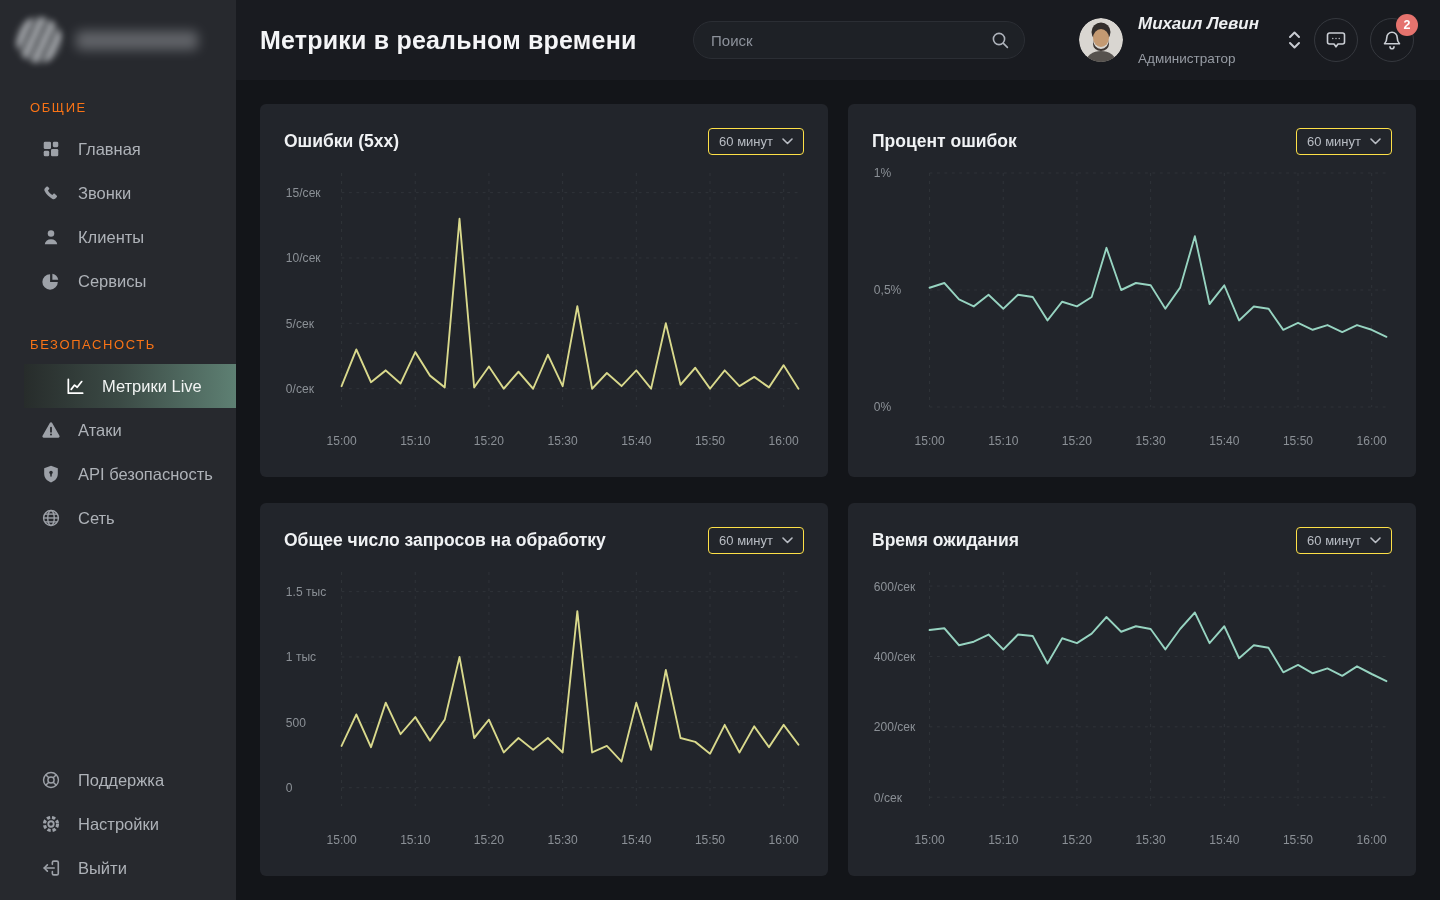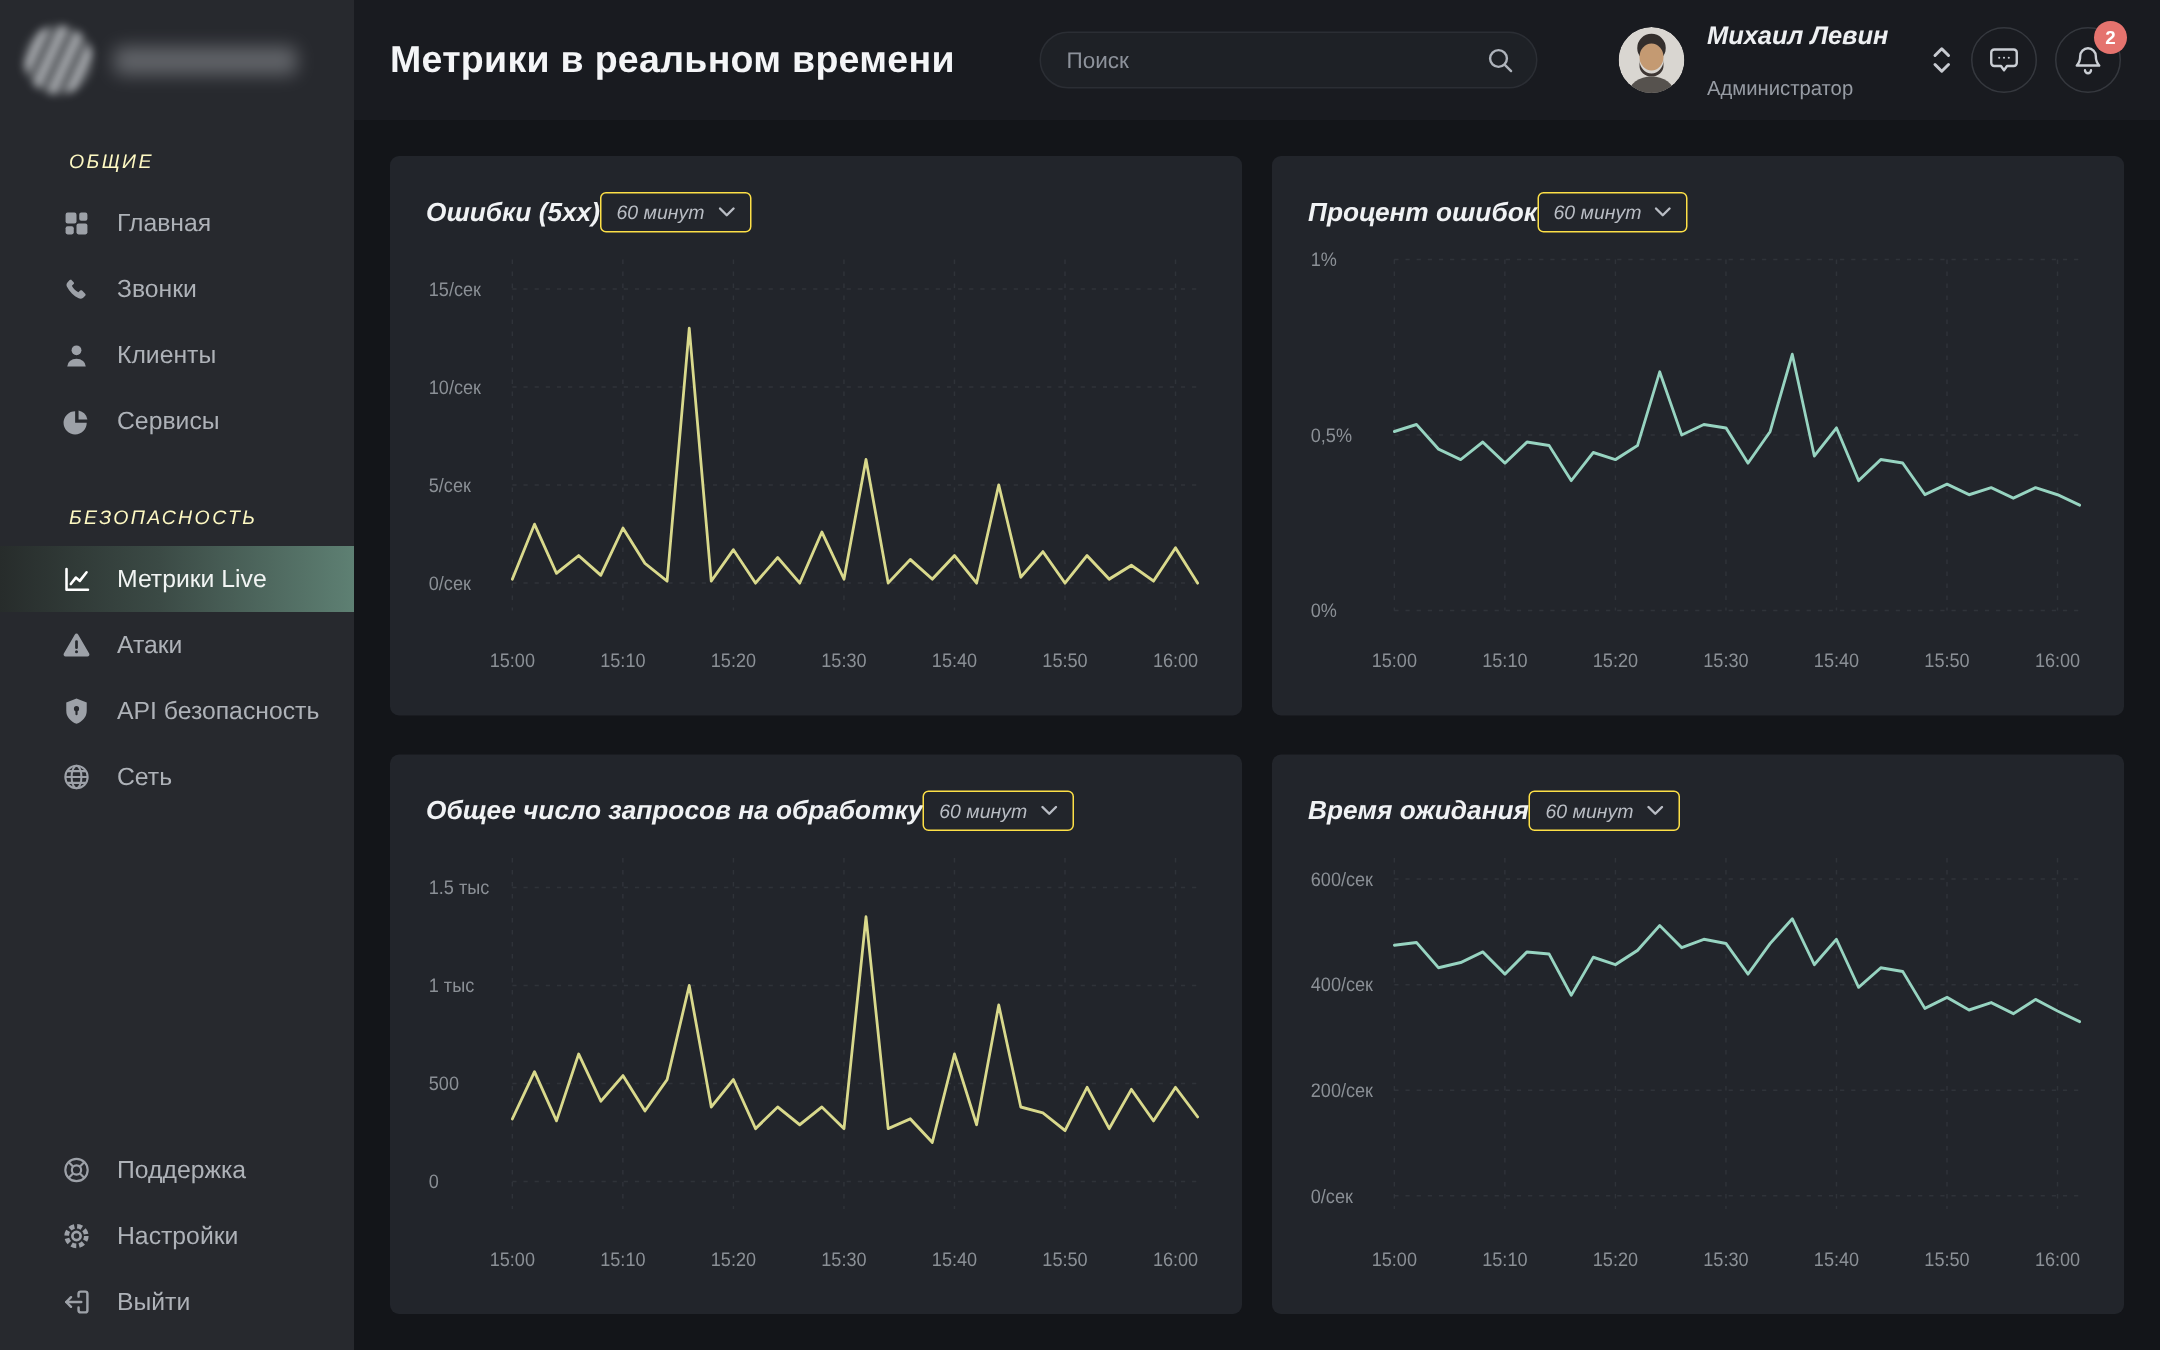--- a/index.html
+++ b/index.html
@@ -10,26 +10,26 @@
     display:flex;
     color:#e8eaec;
   }
   
   .sidebar { width:236px; min-width:236px; background:#27292e; display:flex; flex-direction:column; }
   .logo-row { height:80px; display:flex; align-items:center; gap:14px; padding-left:16px; }
   .logo-mark { width:46px; height:46px; border-radius:50%;
     background:repeating-linear-gradient(115deg,#c3c6ca 0 5px,#5d6064 5px 11px);
     filter:blur(3px); opacity:.9; }
   .logo-word { width:122px; height:19px; border-radius:5px; background:#9a9da2; filter:blur(6px); opacity:.5; }
-  .nav-section-label { padding:20px 0 12px 46px; font-size:13px; letter-spacing:1.6px; color:#fef9c3;font-style:italic; }
+  .nav-section-label { padding:20px 0 12px 30px; font-size:13px; letter-spacing:1.6px; color:#f97316; }
   .nav-section:not(:first-child) .nav-section-label { padding-top:34px; }
   .nav-item { display:flex; align-items:center; gap:16px; height:44px; padding-left:40px;
     color:#aeb2b8; font-size:16.5px; cursor:pointer; }
   .nav-item .ni { width:22px; height:22px; display:flex; align-items:center; justify-content:center; color:#9da1a8; flex:none; }
-  .nav-item.active { background:linear-gradient(90deg,#272c2b 0%,#3b4a45 45%,#5e8073 100%); color:#f1f4f3; }
+  .nav-item.active { background:linear-gradient(90deg,#272c2b 0%,#3b4a45 45%,#5e8073 100%); color:#f1f4f3;margin-left:24px; }
   .nav-item.active .ni { color:#ffffff; }
   .sidebar-footer { margin-top:auto; padding-bottom:10px; }
   
   .main { flex:1; display:flex; flex-direction:column; min-width:0; }
   .header { height:80px; background:#191b20; display:flex; align-items:center; padding:0 26px 0 24px; flex:none; }
   .page-title { font-size:25px; font-weight:bold; color:#f4f5f7; letter-spacing:.2px; }
   .search { margin-left:auto; width:332px; height:38px; background:#1e2126; border:1px solid #2b2e34;
     border-radius:19px; display:flex; align-items:center; padding:0 14px 0 17px; }
   .search input { flex:1; background:transparent; border:none; outline:none; color:#dfe2e6; font-size:15px; min-width:0; }
   .search input::placeholder { color:#8d929b; }
@@ -42,21 +42,21 @@
   .user-caret { margin-left:28px; color:#c8cbd1; display:flex; cursor:pointer; }
   .icon-btn { width:44px; height:44px; border-radius:50%; border:1px solid #35383e; margin-left:12px;
     display:flex; align-items:center; justify-content:center; color:#caced4; position:relative; cursor:pointer; flex:none; }
   .badge { position:absolute; top:-5px; right:-5px; width:22px; height:22px; border-radius:50%;
     background:#e5736e; color:#fff; font-size:12.5px; font-weight:bold;
     display:flex; align-items:center; justify-content:center; }
   
   .content { flex:1; min-height:0; display:grid; grid-template-columns:1fr 1fr; grid-template-rows:1fr 1fr;
     gap:26px 20px; padding:24px; }
   .panel { background:#22252b; border-radius:6px; padding:16px 24px 8px; display:flex; flex-direction:column; min-height:0; min-width:0; }
-  .panel-head { display:flex; align-items:center; margin:8px 0 2px; flex:none;font-style:italic; }
+  .panel-head { display:flex; align-items:center; justify-content:space-between; margin:8px 0 2px; flex:none; }
   .panel-title { font-size:17.5px; font-weight:bold; color:#f0f2f4; }
   .range-select { display:flex; align-items:center; gap:9px; border:1px solid #fde047; border-radius:4px;
     padding:5px 10px; color:#b9bdc4; font-size:13px; cursor:pointer; user-select:none; }
   .range-select svg { display:block; }
   .chart-wrap { flex:1; min-height:0; display:flex; }
   svg.chart { width:100%; height:100%; display:block; }
   svg.chart .grid { stroke:#3b3f46; stroke-width:1; stroke-dasharray:3 5; opacity:.55; }
   svg.chart .tick { fill:#8b9096; font-size:13px; font-family:"Liberation Sans",sans-serif; }
   svg.chart polyline { fill:none; stroke-width:2; stroke-linejoin:round; stroke-linecap:round; }
 </style>

